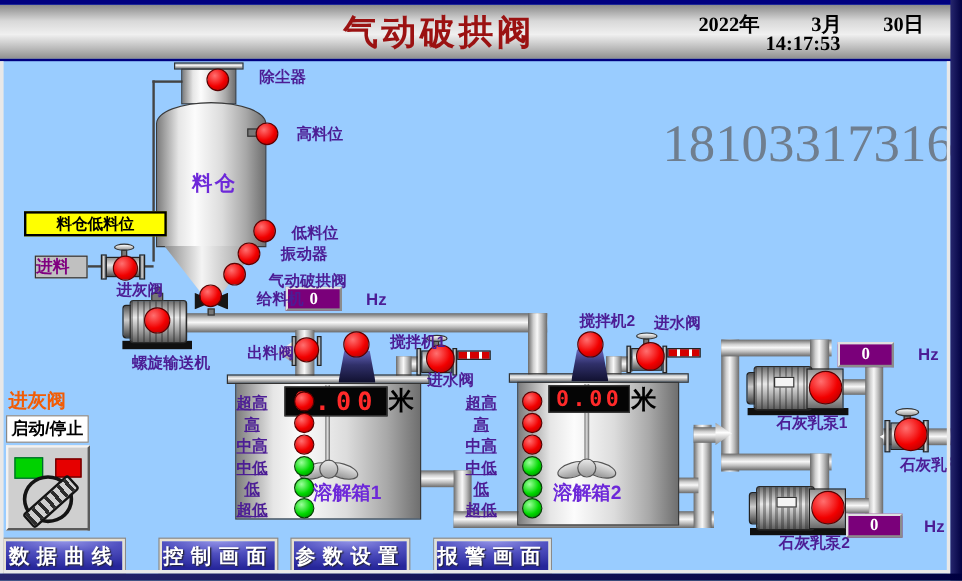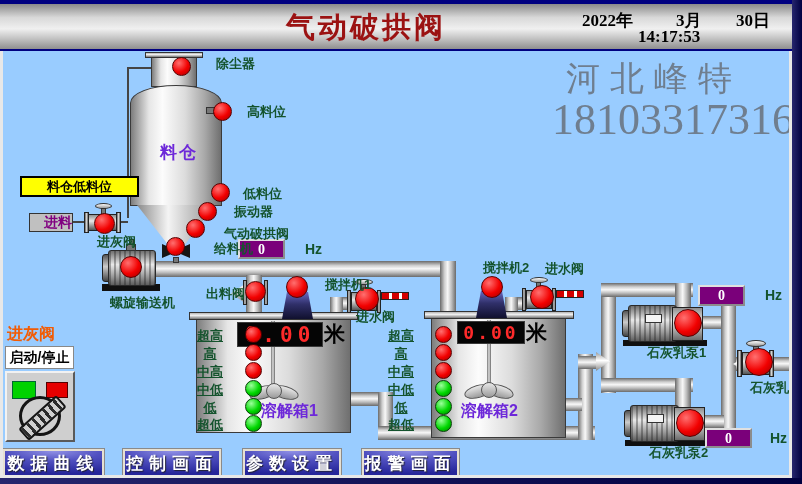--- a/index.html
+++ b/index.html
@@ -11,21 +11,21 @@
     border-top:4px solid #000080;border-bottom:2px solid #000080;
     background:linear-gradient(180deg,#8a8a8a 0%,#d8d8d8 30%,#f0f0f0 55%,#bcbcbc 80%,#8f8f8f 100%);}
   .title{font:bold 29px "Liberation Serif",serif;color:#9B1212;letter-spacing:3px;white-space:nowrap;}
   .clock{font:bold 17px "Liberation Serif",serif;color:#000;white-space:nowrap;}
   
   .border-navy{background:linear-gradient(90deg,#26266e,#000040);z-index:20;}
   .border-light{background:#e8e8e8;z-index:19;}
   
   .wm{font-family:"Liberation Serif",serif;color:#6F7E8F;white-space:nowrap;z-index:0;}
   
-  .lbl{font:bold 13px "Liberation Sans",sans-serif;color:#14532d;white-space:nowrap;z-index:6;padding-left:14px;}
+  .lbl{font:bold 13px "Liberation Sans",sans-serif;color:#4c1d95;white-space:nowrap;z-index:6;padding-left:14px;}
   .lbl-r{text-align:center;text-decoration:underline;}
   
   .ph{background:linear-gradient(180deg,#6a6a6a,#cfcfcf 28%,#f8f8f8 48%,#bdbdbd 72%,#6a6a6a);z-index:1;}
   .pv{background:linear-gradient(90deg,#6a6a6a,#cfcfcf 28%,#f8f8f8 48%,#bdbdbd 72%,#6a6a6a);z-index:1;}
   .thin{background:#444;z-index:1;}
   
   .vessel{background:linear-gradient(90deg,#7d7d7d 0%,#e6e6e6 20%,#fcfcfc 35%,#dcdcdc 60%,#a8a8a8 82%,#6f6f6f 100%);
           border:1px solid #3a3a3a;box-sizing:border-box;z-index:2;}
   .rim{background:linear-gradient(180deg,#b4b4b4,#f2f2f2 40%,#757575);border:1px solid #333;box-sizing:border-box;z-index:3;}
   .cone{background:linear-gradient(90deg,#8a8a8a,#f4f4f4 40%,#8f8f8f);
@@ -60,21 +60,21 @@
   .prop{background:linear-gradient(180deg,#e8e8e8,#9a9a9a);border:1px solid #555;border-radius:50%;z-index:3;}
   .shaft{background:linear-gradient(90deg,#777,#ddd,#666);z-index:3;}
   .arrow-r{clip-path:polygon(0 0,100% 50%,0 100%);background:linear-gradient(180deg,#9a9a9a,#fff 45%,#888);z-index:2;}
   .arrow-l{clip-path:polygon(100% 0,0 50%,100% 100%);background:linear-gradient(180deg,#9a9a9a,#fff 45%,#888);z-index:2;}
   .bowtie{clip-path:polygon(0 0,50% 42%,100% 0,100% 100%,50% 58%,0 100%);background:#161616;z-index:3;}
   .lcone{clip-path:polygon(0 50%,100% 0,100% 100%);background:linear-gradient(180deg,#fff,#8e8e8e);z-index:3;}
   
   .alarmbox{background:#FFFF00;border:2px solid #000;box-sizing:border-box;z-index:5;
             font:bold 13px "Liberation Sans",sans-serif;color:#000;text-align:center;}
   .graybox{background:#C0C0C0;border:1px solid #333;box-sizing:border-box;z-index:5;
-           font:bold 14px "Liberation Sans",sans-serif;color:#800080;text-align:right;}
+           font:bold 14px "Liberation Sans",sans-serif;color:#800080;text-align:left;}
   .tankname{font:bold 16px "Liberation Sans",sans-serif;color:#6d28d9;white-space:nowrap;z-index:6;}
   .unit{font:bold 21px "Liberation Sans",sans-serif;color:#000;z-index:6;}
   
   .cp-title{font:bold 16px "Liberation Sans",sans-serif;color:#F25C05;z-index:6;}
   .cp-btn{background:#fff;border:1px solid #888;box-sizing:border-box;z-index:5;
           font:bold 14px "Liberation Sans",sans-serif;color:#000;text-align:center;line-height:21px;cursor:pointer;}
   .cp-panel{background:#cfcfcf;border:2px solid;border-color:#f2f2f2 #5a5a5a #5a5a5a #f2f2f2;box-sizing:border-box;z-index:4;}
   .cp-green{background:#00D200;border:1px solid #063;z-index:5;}
   .cp-red{background:#E60000;border:1px solid #500;z-index:5;}
   .dial{border:3px solid #141414;border-radius:50%;box-sizing:border-box;z-index:5;}
@@ -91,21 +91,20 @@
 
 <div id="screen">
 
   <div class="abs" id="header"></div>
   <div class="abs title" style="left:286px;top:8px;z-index:11;">气动破拱阀</div>
   <div class="abs clock" style="left:582px;top:9px;z-index:11;">2022年</div>
   <div class="abs clock" style="left:676px;top:9px;z-index:11;">3月</div>
   <div class="abs clock" style="left:736px;top:9px;z-index:11;">30日</div>
   <div class="abs clock" style="left:638px;top:27px;z-index:11;">14:17:53</div>
 
-  <div class="abs wm" style="left:566px;top:56px;font-size:34px;letter-spacing:10px;">河北峰特</div>
   <div class="abs wm" style="left:552px;top:94px;font-size:44px;">18103317316</div>
 
   <div class="abs thin" style="left:127px;top:67px;width:26px;height:2px;"></div>
   <div class="abs thin" style="left:127px;top:67px;width:2px;height:151px;"></div>
   <div class="abs rim" style="left:145px;top:52px;width:58px;height:6px;"></div>
   <div class="abs vessel" style="left:151px;top:57px;width:46px;height:30px;"></div>
   <div class="abs vessel" style="left:130px;top:85px;width:92px;height:121px;border-radius:46px 46px 0 0/18px 18px 0 0;"></div>
   <div class="abs cone" style="left:137px;top:205px;width:78px;height:40px;"></div>
   <div class="abs tankname" style="left:160px;top:141px;font-size:17px;letter-spacing:2px;">料仓</div>
 
@@ -285,21 +284,21 @@
 
   <div class="abs cp-title" style="left:7px;top:324px;">进灰阀</div>
   <div class="abs cp-btn" style="left:5px;top:346px;width:69px;height:23px;">启动/停止</div>
   <div class="abs cp-panel" style="left:5px;top:371px;width:70px;height:71px;"></div>
   <div class="abs cp-green" style="left:12px;top:381px;width:22px;height:16px;"></div>
   <div class="abs cp-red" style="left:46px;top:382px;width:20px;height:14px;"></div>
   <div class="abs dial" style="left:19px;top:396px;width:42px;height:40px;"></div>
   <div class="abs dial-handle" style="left:17px;top:410px;width:47px;height:12px;"></div>
 
   <div class="abs navbtn" style="left:3px;top:449px;width:101px;height:28px;">数据曲线</div>
-  <div class="abs navbtn" style="left:123px;top:449px;width:98px;height:28px;">控制画面</div>
+  <div class="abs navbtn" style="left:133px;top:449px;width:98px;height:28px;">控制画面</div>
   <div class="abs navbtn" style="left:243px;top:449px;width:98px;height:28px;">参数设置</div>
   <div class="abs navbtn" style="left:362px;top:449px;width:97px;height:28px;">报警画面</div>
 
   <div class="abs border-light" style="left:0px;top:51px;width:3px;height:427px;"></div>
   <div class="abs border-light" style="left:789px;top:51px;width:3px;height:427px;"></div>
   <div class="abs border-navy" style="left:792px;top:0px;width:10px;height:484px;"></div>
   <div class="abs border-light" style="left:3px;top:475px;width:789px;height:3px;"></div>
   <div class="abs border-navy" style="left:0px;top:478px;width:802px;height:6px;"></div>
 
 </div>

